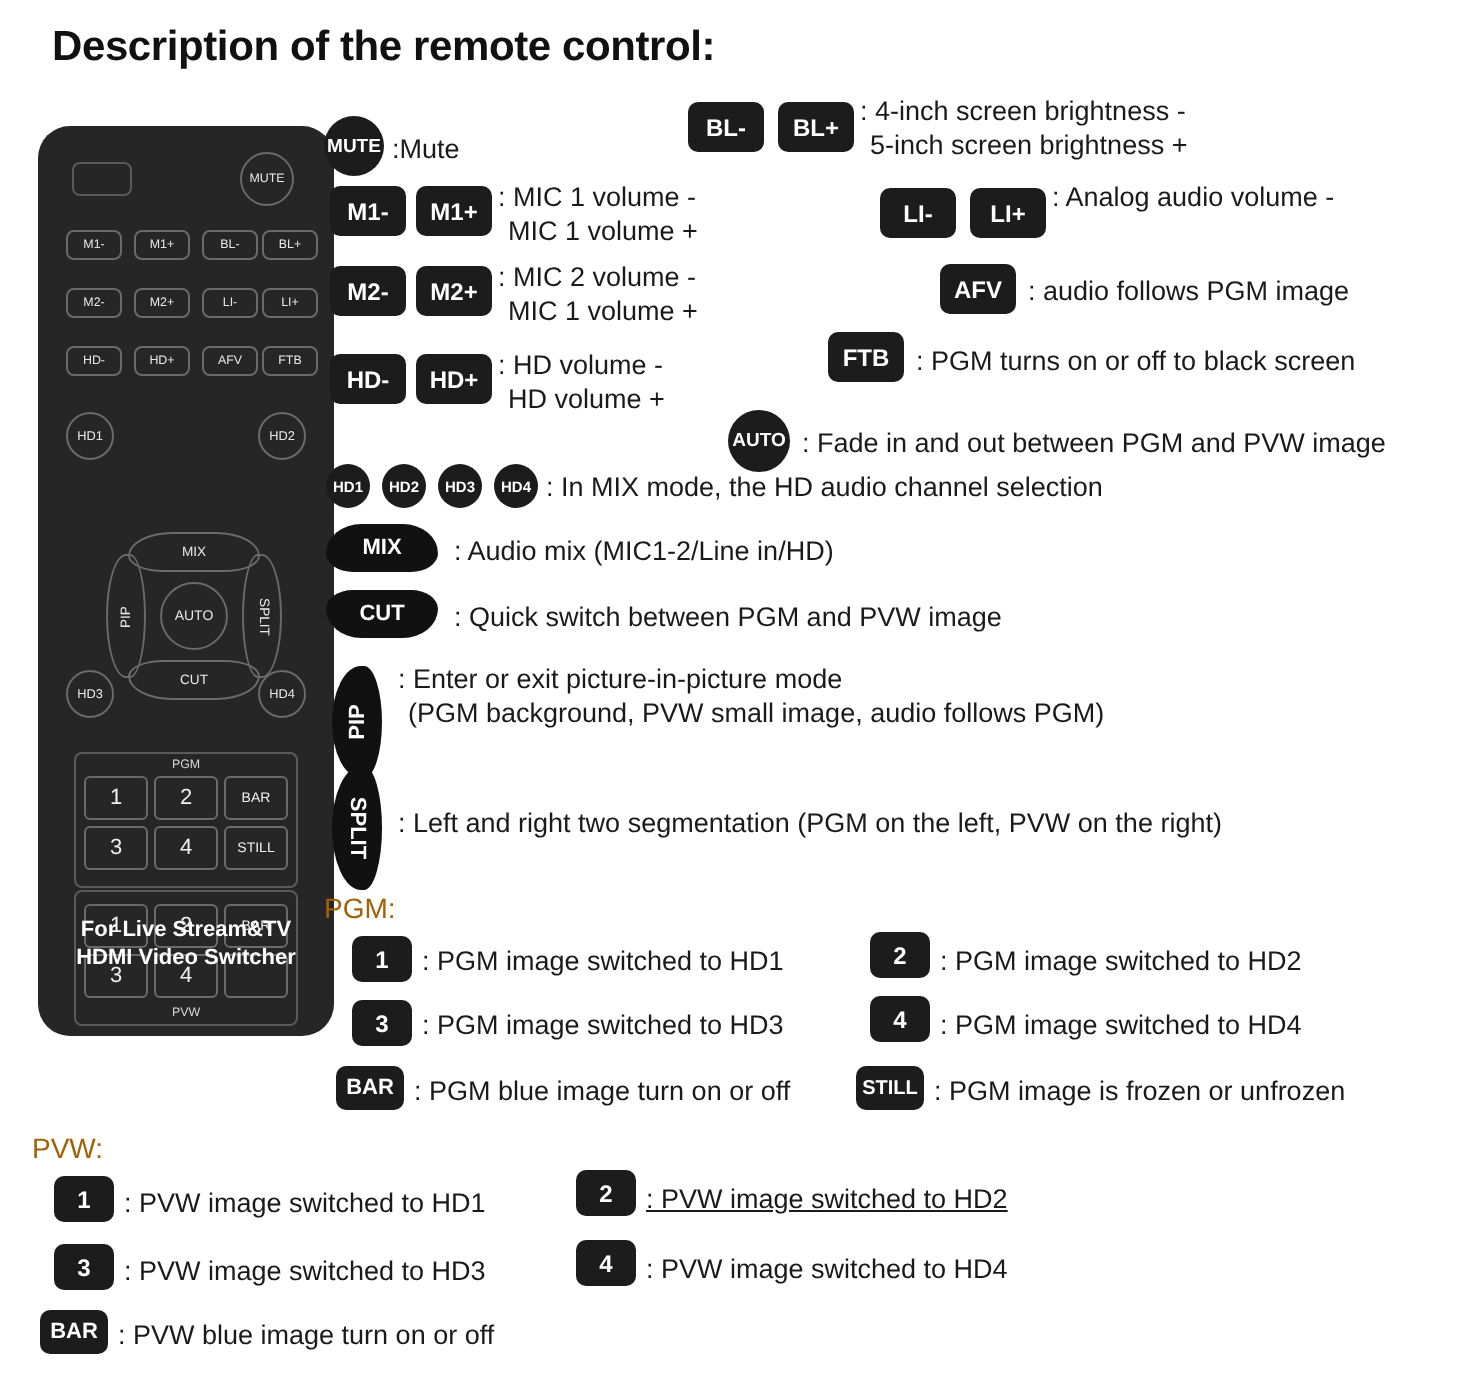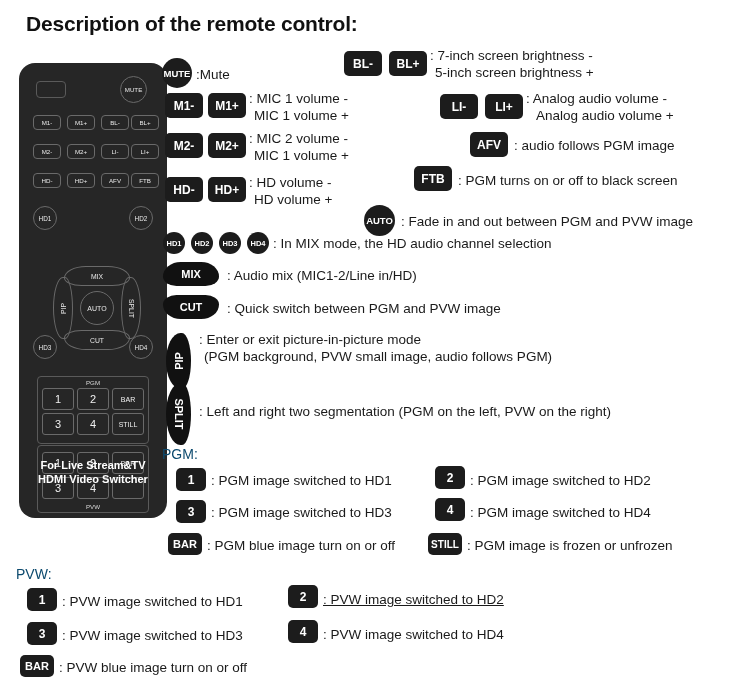--- a/index.html
+++ b/index.html
@@ -151,21 +151,21 @@
     width: 25px; height: 56px; font-size: 11px;
     border-radius: 58% 36% 36% 58% / 50% 50% 50% 50%;
   }
   .arc-split {
     width: 25px; height: 62px; font-size: 11px;
     border-radius: 58% 36% 36% 58% / 50% 50% 50% 50%;
   }
   .rot-ccw { transform: rotate(-90deg); }
   .rot-cw  { transform: rotate(90deg); }
 
-  .section-label { position: absolute; font-size: 14px; color: #0c4a6e; }
+  .section-label { position: absolute; font-size: 14px; color: #a16207; }
 </style>
 </head>
 <body>
 
 <div class="page">
 
   <div class="title">Description of the remote control:</div>
 
   <div class="remote">
 
@@ -258,31 +258,30 @@
     <div style="margin-left:3px; margin-top:-3px;">
       <div class="txt2">: HD volume -</div>
       <div class="txt2" style="padding-left:5px;">HD volume +</div>
     </div>
   </div>
 
   <div class="ent" style="left:344px; top:51px;">
     <div class="chip chip-md">BL-</div>
     <div class="chip chip-md" style="margin-left:7px;">BL+</div>
     <div style="margin-left:3px; margin-top:-4px;">
-      <div class="txt2">: 7-inch screen brightness -</div>
+      <div class="txt2">: 4-inch screen brightness -</div>
       <div class="txt2" style="padding-left:5px;">5-inch screen brightness +</div>
     </div>
   </div>
 
   <div class="ent" style="left:440px; top:94px;">
     <div class="chip chip-md">LI-</div>
     <div class="chip chip-md" style="margin-left:7px;">LI+</div>
     <div style="margin-left:3px; margin-top:-4px;">
       <div class="txt2">: Analog audio volume -</div>
-      <div class="txt2" style="padding-left:10px;">Analog audio volume +</div>
     </div>
   </div>
 
   <div class="ent" style="left:470px; top:132px;">
     <div class="chip chip-md">AFV</div>
     <div class="txt" style="margin-left:6px; margin-top:5px;">: audio follows PGM image</div>
   </div>
 
   <div class="ent" style="left:414px; top:166px;">
     <div class="chip chip-md">FTB</div>

